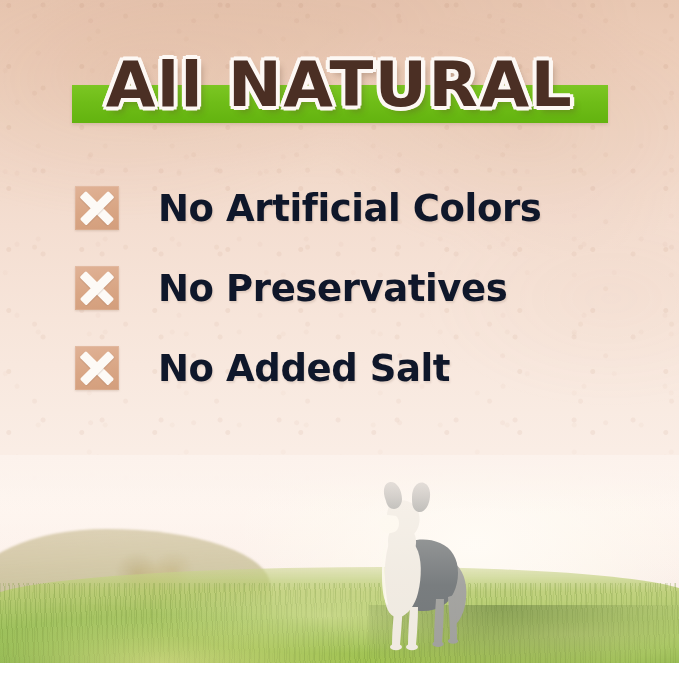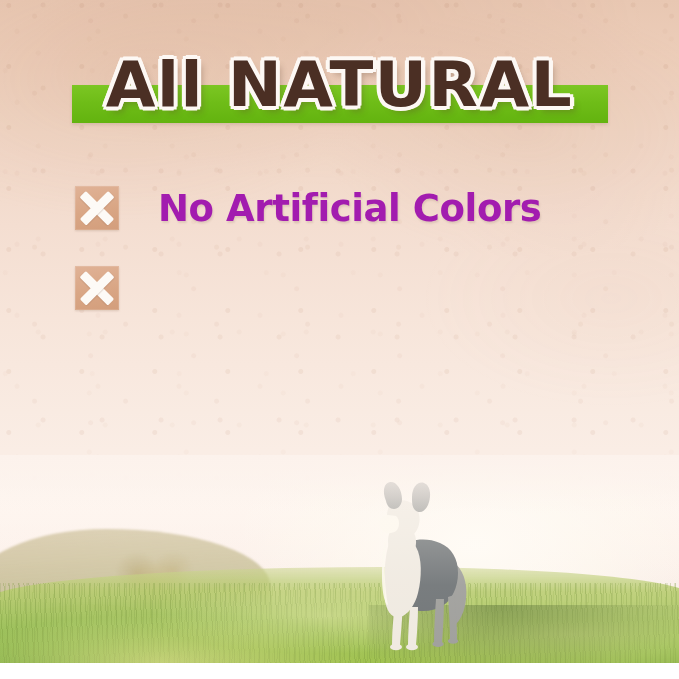--- a/index.html
+++ b/index.html
@@ -145,21 +145,21 @@
   .x-box .stroke.a { transform: translate(-50%,-50%) rotate(45deg); }
   .x-box .stroke.b { transform: translate(-50%,-50%) rotate(-45deg); }
 
   .claim-text {
     margin-left: 39px;
     font-family: "DejaVu Sans", sans-serif;
     font-weight: bold;
     font-size: 37px;
     line-height: 1;
     letter-spacing: -0.4px;
-    color: #a21caf;
+    color: #0f172a;
     text-shadow: 1px 2px 2px rgba(120,90,70,.16);
     white-space: nowrap;
     user-select: none;
   }
 
   
   .photo {
     position: absolute;
     left: 0; right: 0;
     top: 455px;
@@ -334,22 +334,30 @@
       </div>
       <div class="claim-text">No Artificial Colors</div>
     </div>
 
 
     <div class="claim-row">
       <div class="x-box">
         <span class="stroke a"></span>
         <span class="stroke b"></span>
       </div>
+      <div class="claim-text">No Preservatives</div>
     </div>
 
+    <div class="claim-row">
+      <div class="x-box">
+        <span class="stroke a"></span>
+        <span class="stroke b"></span>
+      </div>
+      <div class="claim-text">No Added Salt</div>
+    </div>
 
   </div>
 
   <div class="photo">
 
     <div class="sky"></div>
     <div class="sun-glow"></div>
 
     <div class="ridge">
       <svg viewBox="0 0 679 130" preserveAspectRatio="none" aria-hidden="true">

